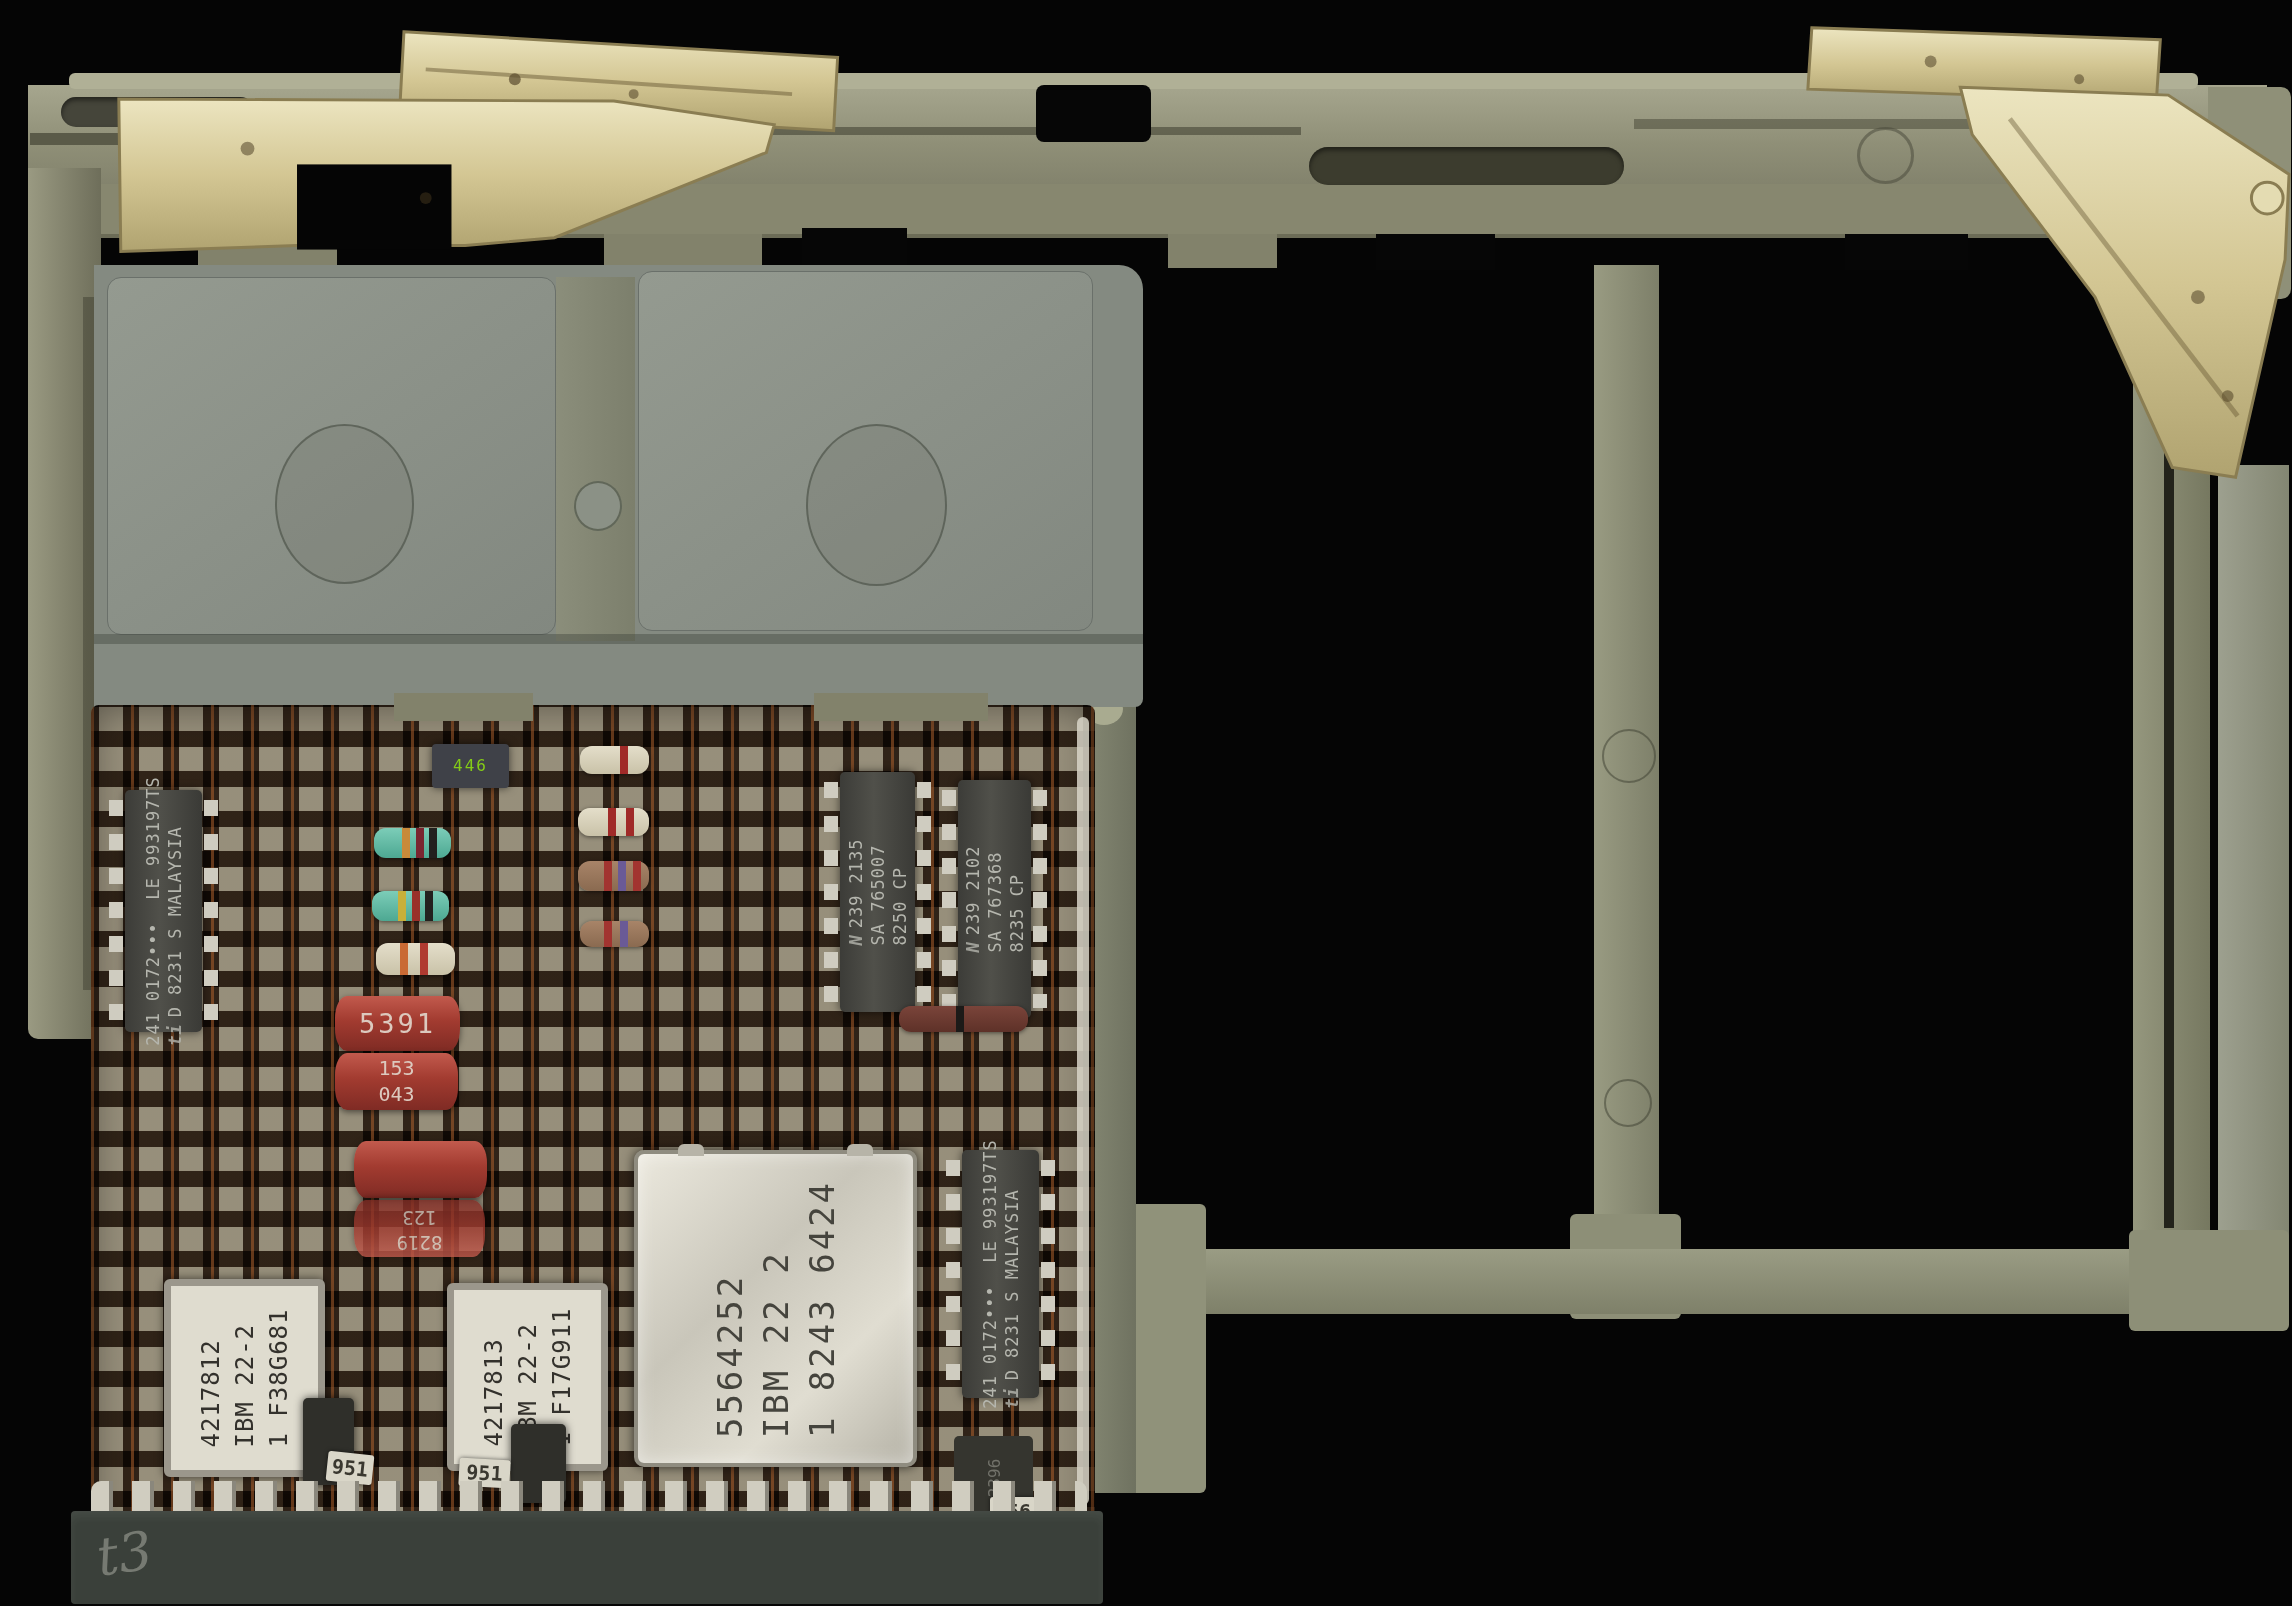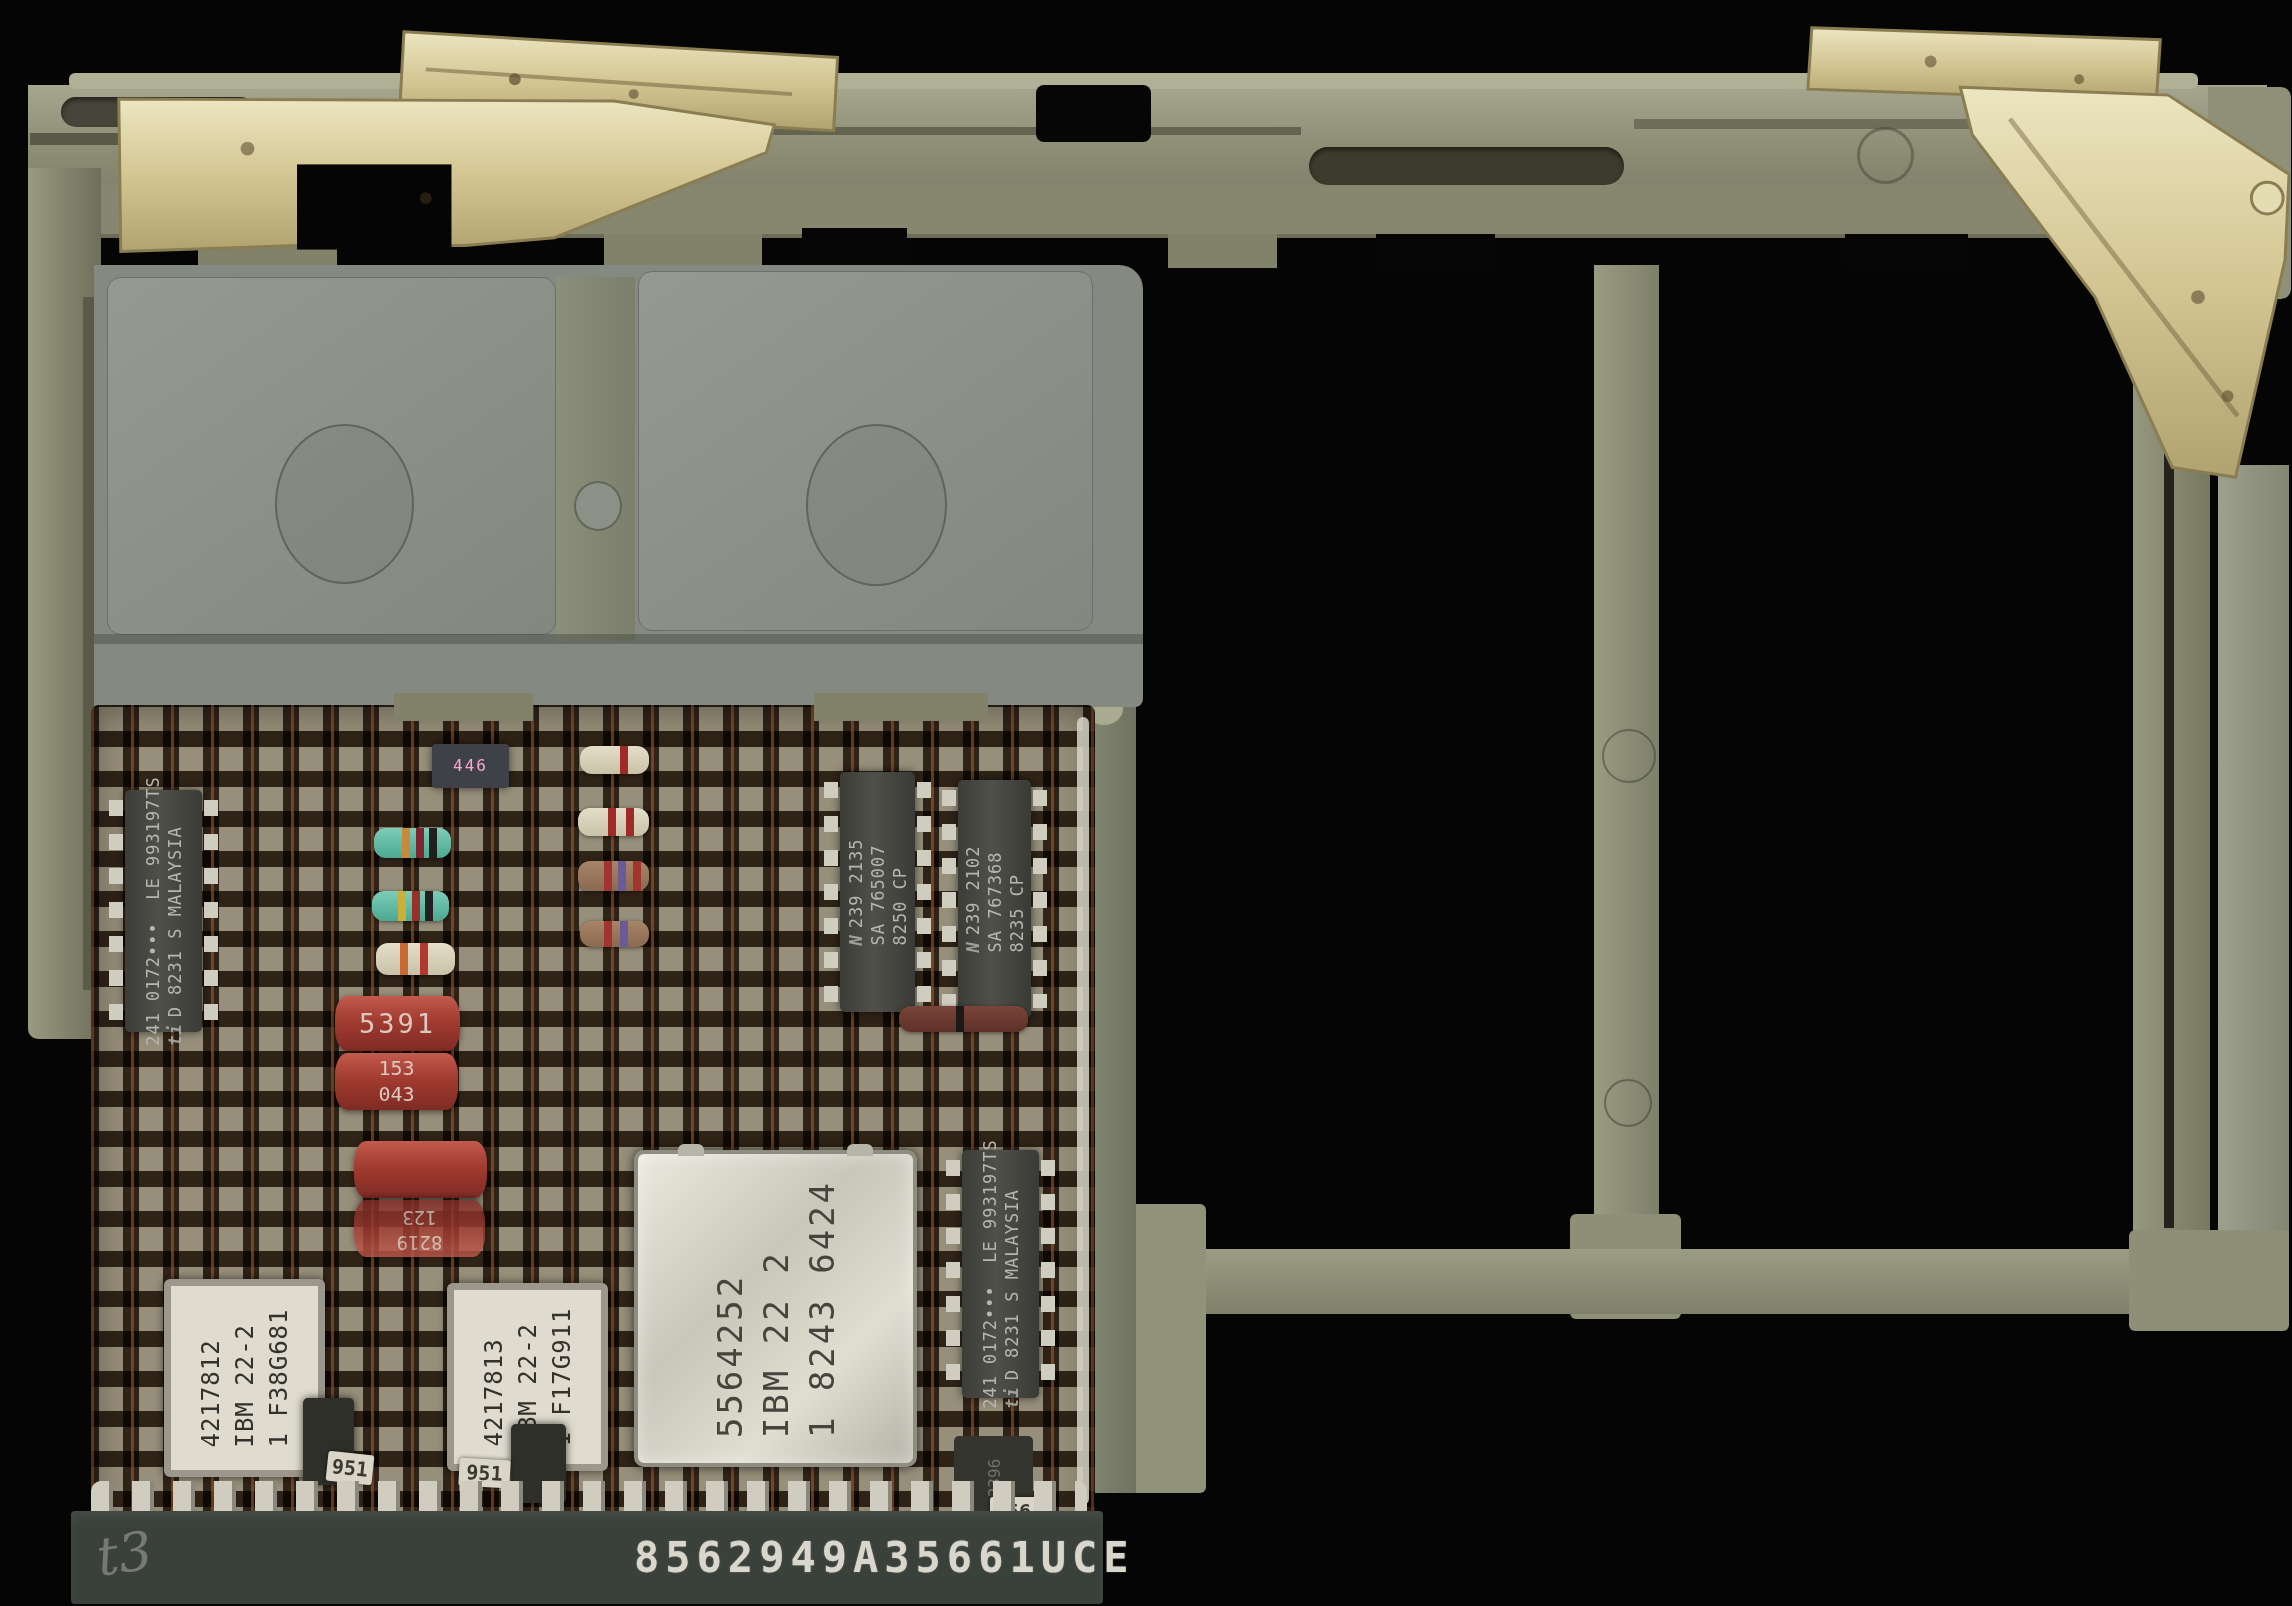--- a/index.html
+++ b/index.html
@@ -71,21 +71,21 @@
   .dip::before{left:-16px;} .dip::after{right:-16px;}
   .vtext{position:absolute;left:50%;top:50%;transform:translate(-50%,-50%) rotate(-90deg);
      white-space:nowrap;text-align:left;color:#b5b6ae;font-family:"DejaVu Sans Mono",monospace;}
   .dip .vtext{font-size:17px;line-height:22px;letter-spacing:1px;}
   .ti-left{left:125px;top:790px;width:77px;height:242px;}
   .ti-right{left:962px;top:1150px;width:77px;height:248px;}
   .ns1{left:840px;top:772px;width:75px;height:240px;}
   .ns2{left:958px;top:780px;width:73px;height:238px;}
   .logo{display:inline-block;margin-right:6px;opacity:.8;font-style:italic;font-weight:bold;}
   .chip446{left:432px;top:744px;width:77px;height:44px;background:#3f4148;border-radius:4px;
-     color:#f9a8d4;font:16px "DejaVu Sans Mono",monospace;text-align:center;line-height:44px;letter-spacing:2px;
+     color:#84cc16;font:16px "DejaVu Sans Mono",monospace;text-align:center;line-height:44px;letter-spacing:2px;
      box-shadow:0 0 8px rgba(0,0,0,.6);}
   
   .can{left:634px;top:1150px;width:275px;height:309px;border-radius:10px;
      background:linear-gradient(135deg,#ebe8dd,#c9c6ba 40%,#e0ddd1 70%,#b5b2a6);
      border:4px solid #8f8c80;box-shadow:inset 0 0 18px rgba(255,255,255,.5),0 0 12px rgba(0,0,0,.7);}
   .can .vtext{color:#45443d;font-size:34px;line-height:46px;letter-spacing:3px;}
   .can-tab{position:absolute;top:-10px;width:26px;height:12px;background:#b7b4a8;border-radius:6px 6px 0 0;}
   
   .module{background:#dfdccf;border:7px solid #9b978c;border-radius:6px;box-shadow:0 0 10px rgba(0,0,0,.6);}
   .module .vtext{color:#33312c;font-size:24px;line-height:34px;letter-spacing:1px;}
@@ -288,21 +288,20 @@
   <div class="abs chip-br">
     <div class="vtext">2396</div>
   </div>
   <div class="abs minilabel lblA">951</div>
   <div class="abs minilabel lblB">951</div>
   <div class="abs minilabel lblC">156</div>
 
   <div class="abs pins"></div>
   <div class="abs connector"></div>
   <div class="abs chalk">t3</div>
-  <div class="abs stamp">8562949A35661UCE</div>
 
   <svg class="abs clips" width="2293" height="1607" viewBox="0 0 2316 1623">
     <defs>
       <linearGradient id="gold" x1="0" y1="0" x2="0" y2="1">
         <stop offset="0" stop-color="#ece5c0"></stop>
         <stop offset="0.5" stop-color="#d3c693"></stop>
         <stop offset="1" stop-color="#b0a370"></stop>
       </linearGradient>
     </defs>
     <g>

